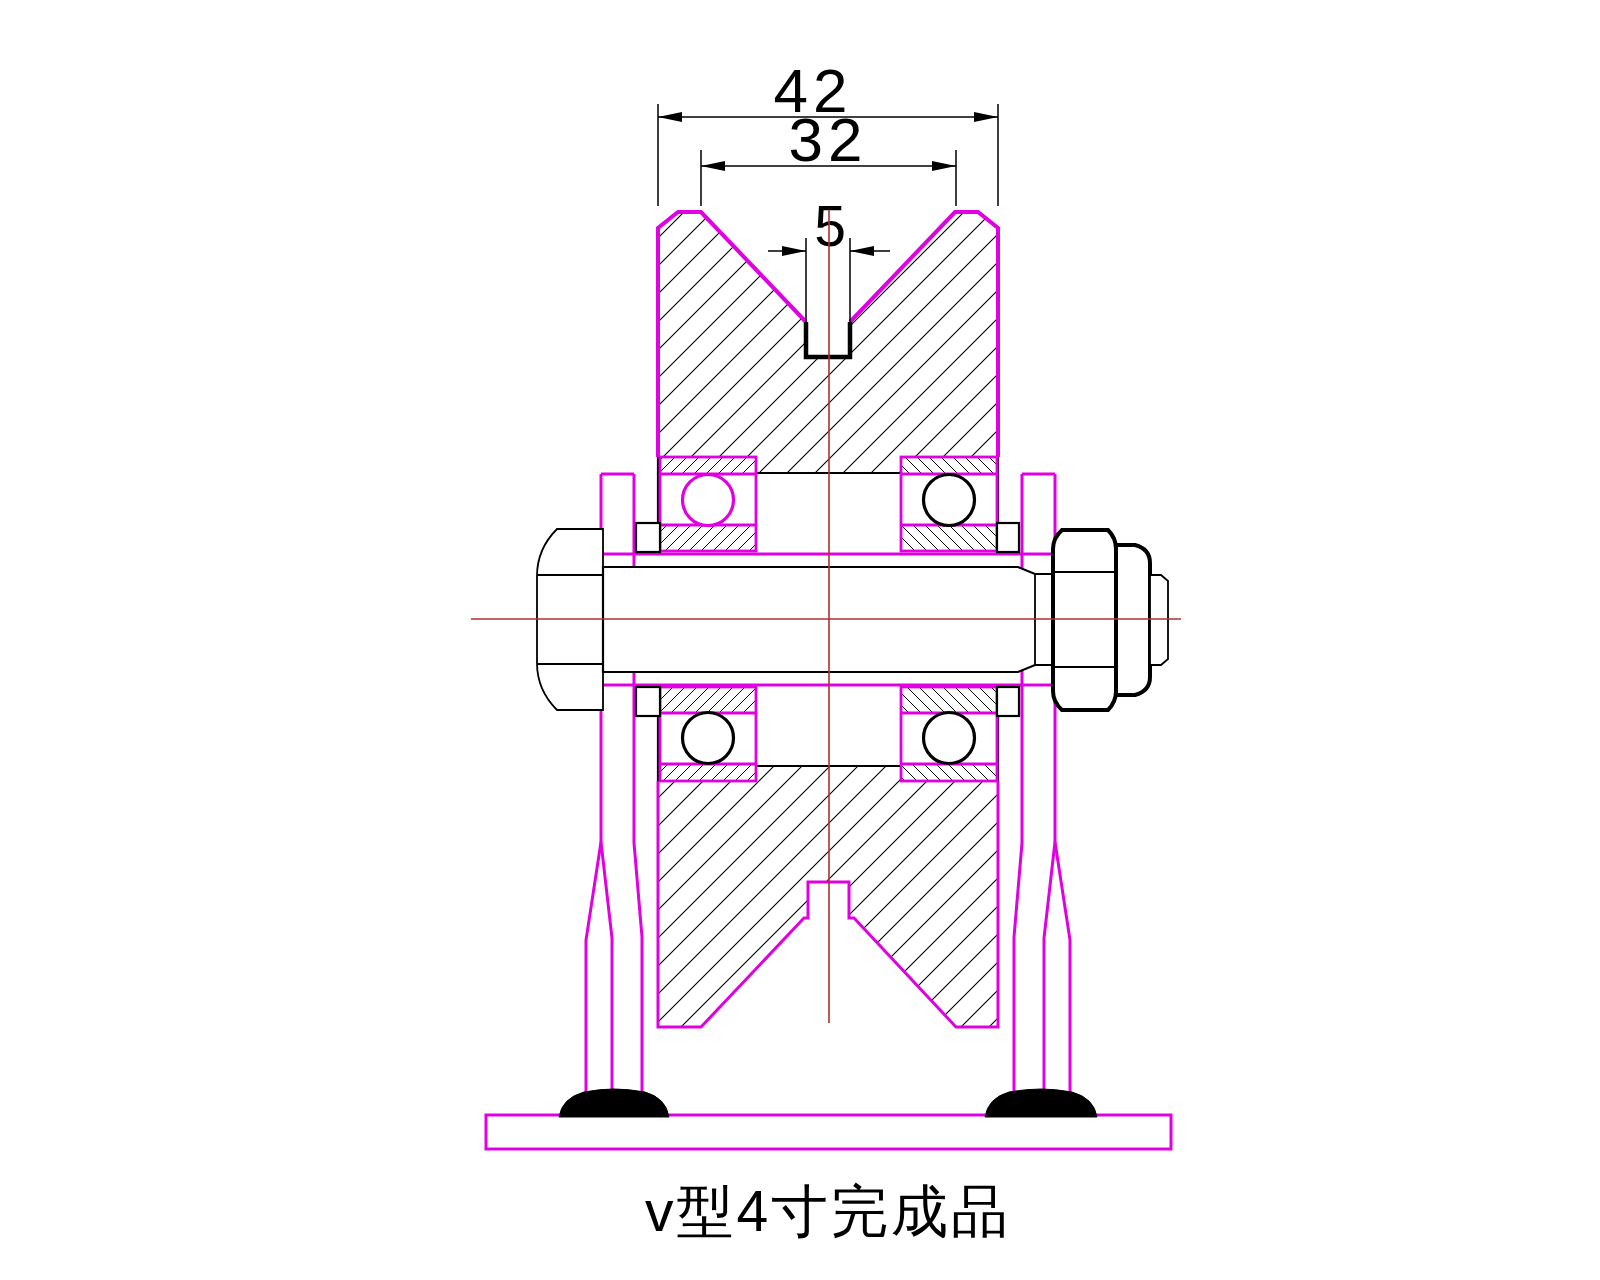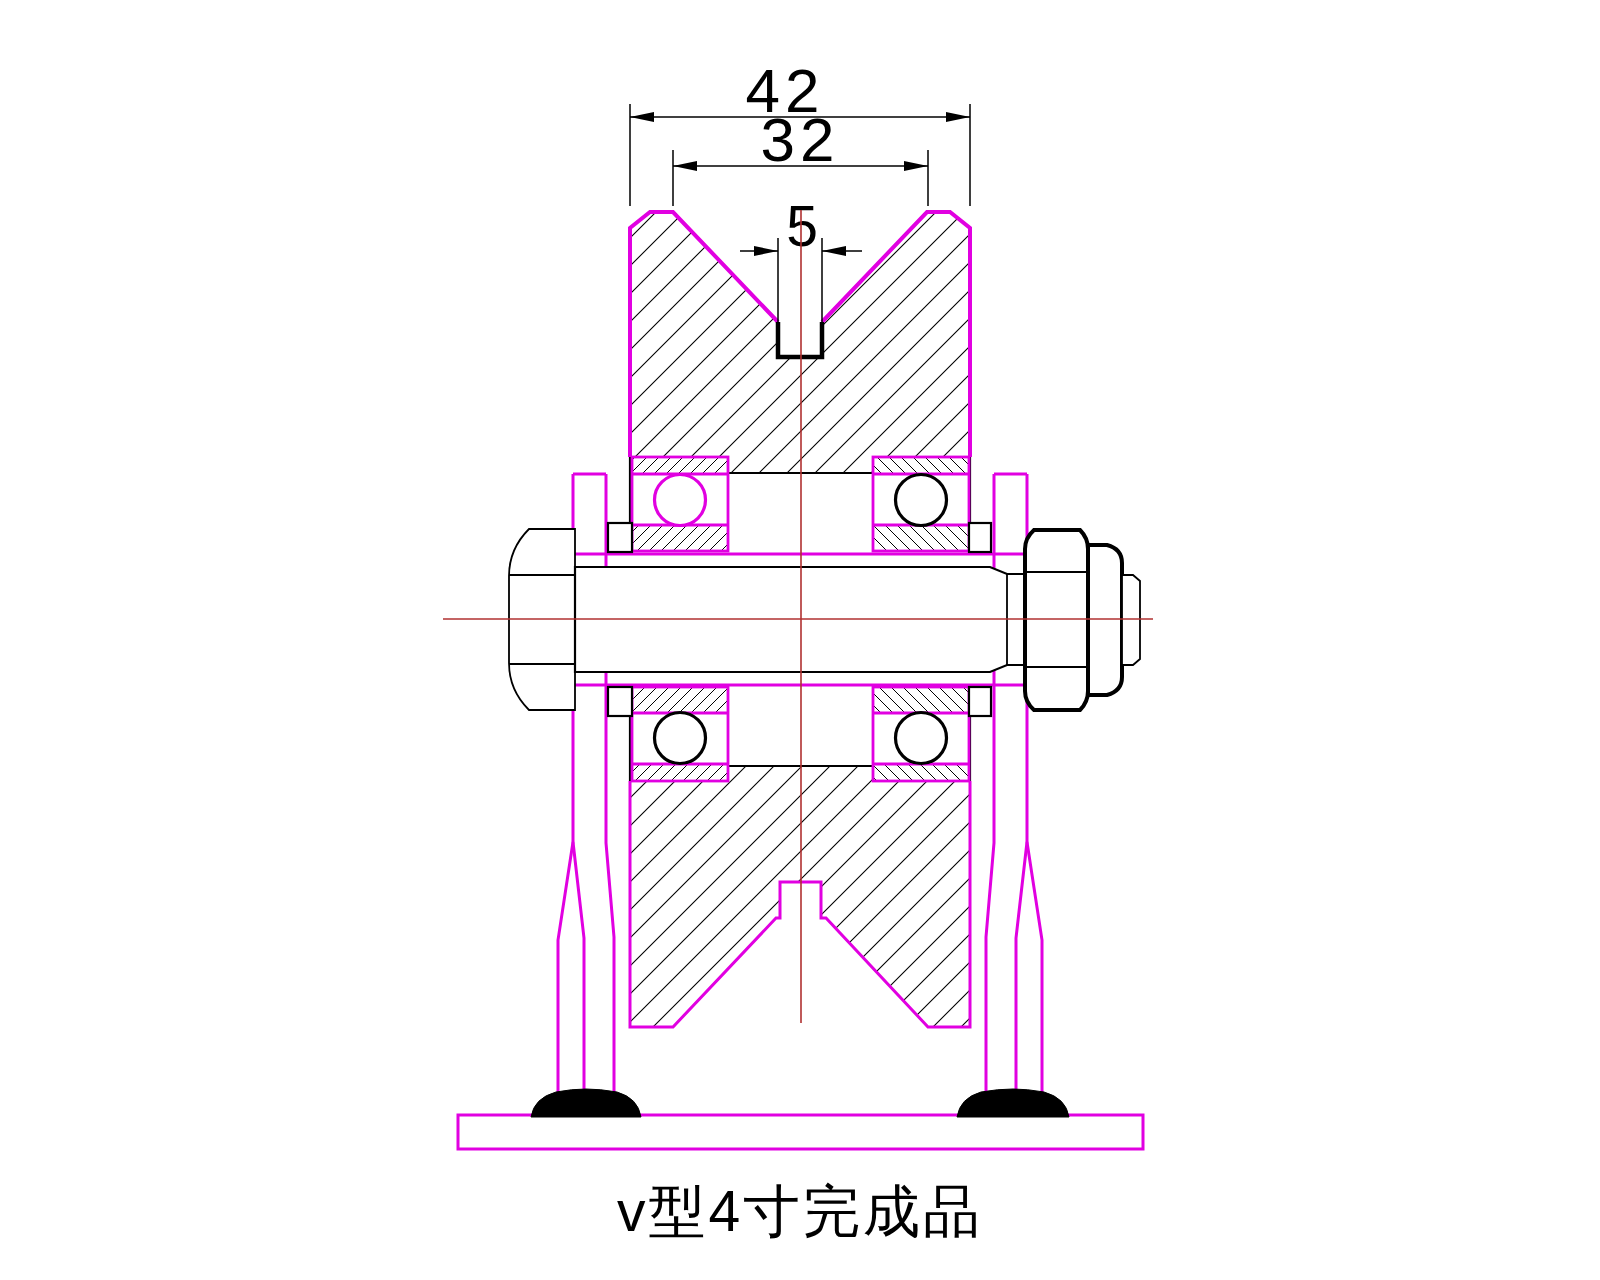--- a/index.html
+++ b/index.html
@@ -1,16 +1,16 @@
 <!DOCTYPE html>
 <html style="--magenta: #E100E1; --line: #000000; --centerline: #B03030; --paper: #FFFFFF;"><head>
 <meta charset="utf-8">
 <style>
   html,body{margin:0;padding:0;background:#fff;width:1600px;height:1280px;overflow:hidden;}
-  #stage{position:relative;width:1339px;height:1280px;background:var(--paper,#fff);}
+  #stage{position:relative;width:1339px;height:1280px;background:var(--paper,#fff);padding-left:28px;}
   svg{display:block;}
   .mg4  {stroke:var(--magenta,#E100E1);stroke-width:4;fill:none;}
   .mg3  {stroke:var(--magenta,#E100E1);stroke-width:3;fill:none;}
   .mg28 {stroke:var(--magenta,#E100E1);stroke-width:2.8;fill:none;}
   .blk45{stroke:var(--line,#000);stroke-width:4.5;fill:none;}
   .blk4 {stroke:var(--line,#000);stroke-width:4;fill:#fff;}
   .blk22{stroke:var(--line,#000);stroke-width:2.2;fill:none;}
   .blk22f{stroke:var(--line,#000);stroke-width:2.2;fill:#fff;}
   .blk18{stroke:var(--line,#000);stroke-width:1.8;fill:none;}
   .blk18f{stroke:var(--line,#000);stroke-width:1.8;fill:#fff;}

